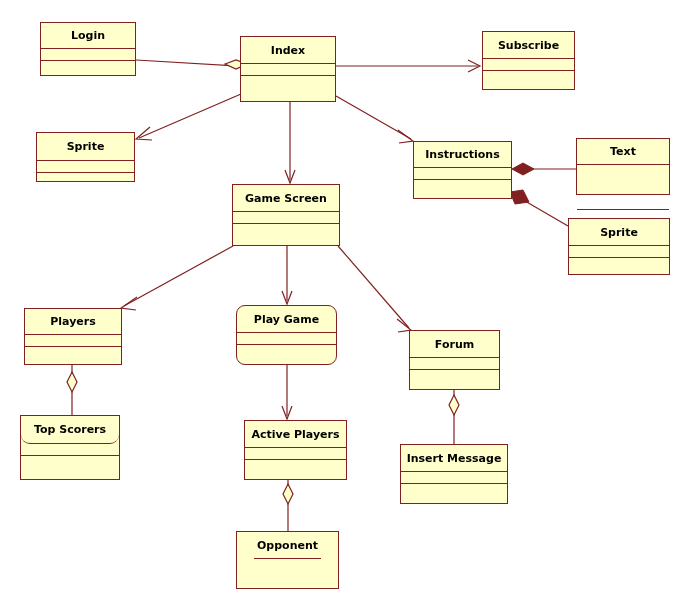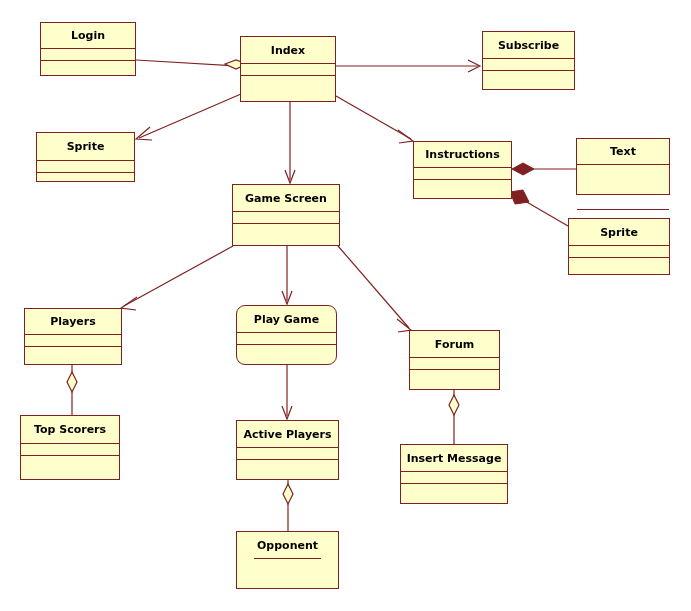--- a/index.html
+++ b/index.html
@@ -181,25 +181,25 @@
         <div class="uml-name" style="height: 26px;">Play Game</div>
         <div class="uml-attrs"></div>
         <div class="uml-ops"></div>
       </div>
       <div class="uml-class" style="left: 409px; top: 330px; width: 91px; height: 60px;">
         <div class="uml-name" style="height: 26px;">Forum</div>
         <div class="uml-attrs"></div>
         <div class="uml-ops"></div>
       </div>
       <div class="uml-class" style="left: 20px; top: 415px; width: 100px; height: 65px;">
-        <div class="uml-name" style="height: 27px;">Top Scorers</div>
-        <div class="uml-attrs"></div>
-        <div class="uml-ops"></div>
-      </div>
-      <div class="uml-class" style="left: 236px; top: 420px; width: 103px; height: 60px;">
+        <div class="uml-name" style="height: 27px; border-radius: 9px;">Top Scorers</div>
+        <div class="uml-attrs"></div>
+        <div class="uml-ops"></div>
+      </div>
+      <div class="uml-class" style="left: 244px; top: 420px; width: 103px; height: 60px;">
         <div class="uml-name" style="height: 26px;">Active Players</div>
         <div class="uml-attrs"></div>
         <div class="uml-ops"></div>
       </div>
       <div class="uml-class" style="left: 400px; top: 444px; width: 108px; height: 60px;">
         <div class="uml-name" style="height: 26px;">Insert Message</div>
         <div class="uml-attrs"></div>
         <div class="uml-ops"></div>
       </div>
       <div class="uml-class" style="left: 236px; top: 531px; width: 103px; height: 58px; align-items: center;">

